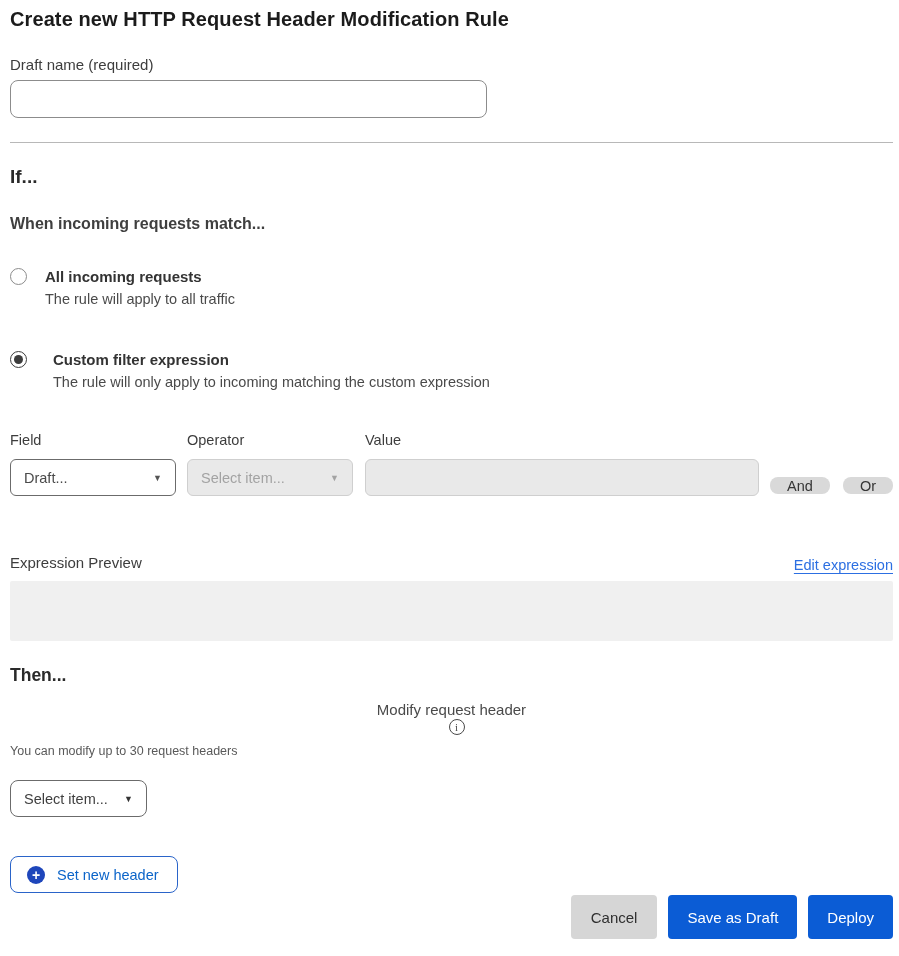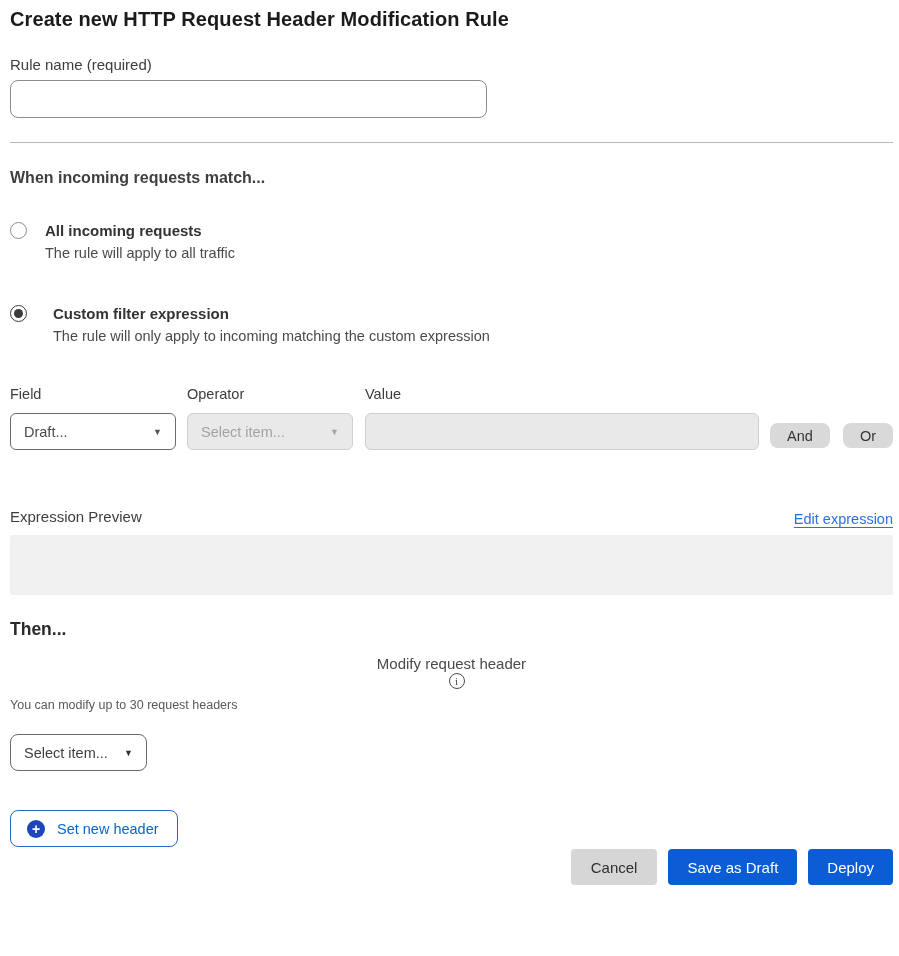--- a/index.html
+++ b/index.html
@@ -58,21 +58,21 @@
   .select-box .caret { font-size: 9px; color: #555; }
   .select-box.disabled {
     background: #e9e9e9; border-color: #cfcfcf; color: #a3a3a3; cursor: default;
   }
   .select-box.disabled .caret { color: #a3a3a3; }
   .value-input {
     height: 37px; width: 100%; border: 1px solid #cfcfcf; border-radius: 6px;
     background: #e9e9e9; font-family: inherit; font-size: 14.5px; padding: 0 12px; color: #555;
   }
   .conj-btn {
-    height: 25px; margin-bottom: 2px; padding: 0 17px; border: none; border-radius: 8px;
+    height: 17px; margin-bottom: 2px; padding: 0 17px; border: none; border-radius: 8px;
     background: #d9d9d9; color: #363636; font-family: inherit; font-size: 14.5px; cursor: pointer;
   }
   .conj-btn + .conj-btn { margin-left: 13px; }
 
   .preview-header { display: flex; justify-content: space-between; align-items: flex-end; margin-top: 57px; }
   .preview-label { font-size: 15px; color: #3d3d3d; line-height: 20px; }
   .edit-link { font-size: 14.5px; color: #2c6fe2; text-decoration: underline; text-underline-offset: 3px; cursor: pointer; }
   .preview-box { margin-top: 8px; height: 60px; background: #f0f0f0; border-radius: 2px; }
 
   .then-heading { font-size: 17.5px; font-weight: 700; color: #2a2a2a; margin: 23px 0 0 0; line-height: 22px; }
@@ -93,38 +93,39 @@
     background: #fff; border: 1px solid #2a64c9; border-radius: 8px;
     display: inline-flex; align-items: center; font-family: inherit;
     font-size: 14.5px; color: #0b64c9; cursor: pointer;
   }
   .plus-circle {
     width: 18px; height: 18px; border-radius: 50%; background: #1e46bb;
     color: #fff; display: inline-flex; align-items: center; justify-content: center;
     font-size: 14px; line-height: 1; margin-right: 12px; font-weight: 700;
   }
   .footer { display: flex; justify-content: flex-end; align-items: center; margin-top: 2px; }
-  .btn { height: 36px; border: none; border-radius: 4px; font-family: inherit; font-size: 15px; cursor: pointer; }
+  .btn { height: 44px; border: none; border-radius: 4px; font-family: inherit; font-size: 15px; cursor: pointer; }
   .btn-secondary { background: #d6d6d6; color: #2f2f2f; padding: 0 20px; }
   .btn-primary { background: #0b5cd5; color: #fff; }
   .btn-save { padding: 0 19px; margin-left: 11px; }
   .btn-deploy { padding: 0 19px; margin-left: 11px; }
 </style>
 </head>
 <body>
 
 <div class="container">
 
   <h1 class="page-title">Create new HTTP Request Header Modification Rule</h1>
 
-  <div class="field-label">Rule name (required)</div>
+  <div class="field-label">Draft name (required)</div>
   <input class="rule-name-input" type="text" value="" style="">
 
   <hr class="divider">
 
+  <h2 class="if-heading">If...</h2>
   <h3 class="when-heading">When incoming requests match...</h3>
 
   <div class="radio-row">
     <span class="radio-outer"></span>
     <span class="radio-texts">
       <div class="radio-label">All incoming requests</div>
       <div class="radio-desc">The rule will apply to all traffic</div>
     </span>
   </div>
 

